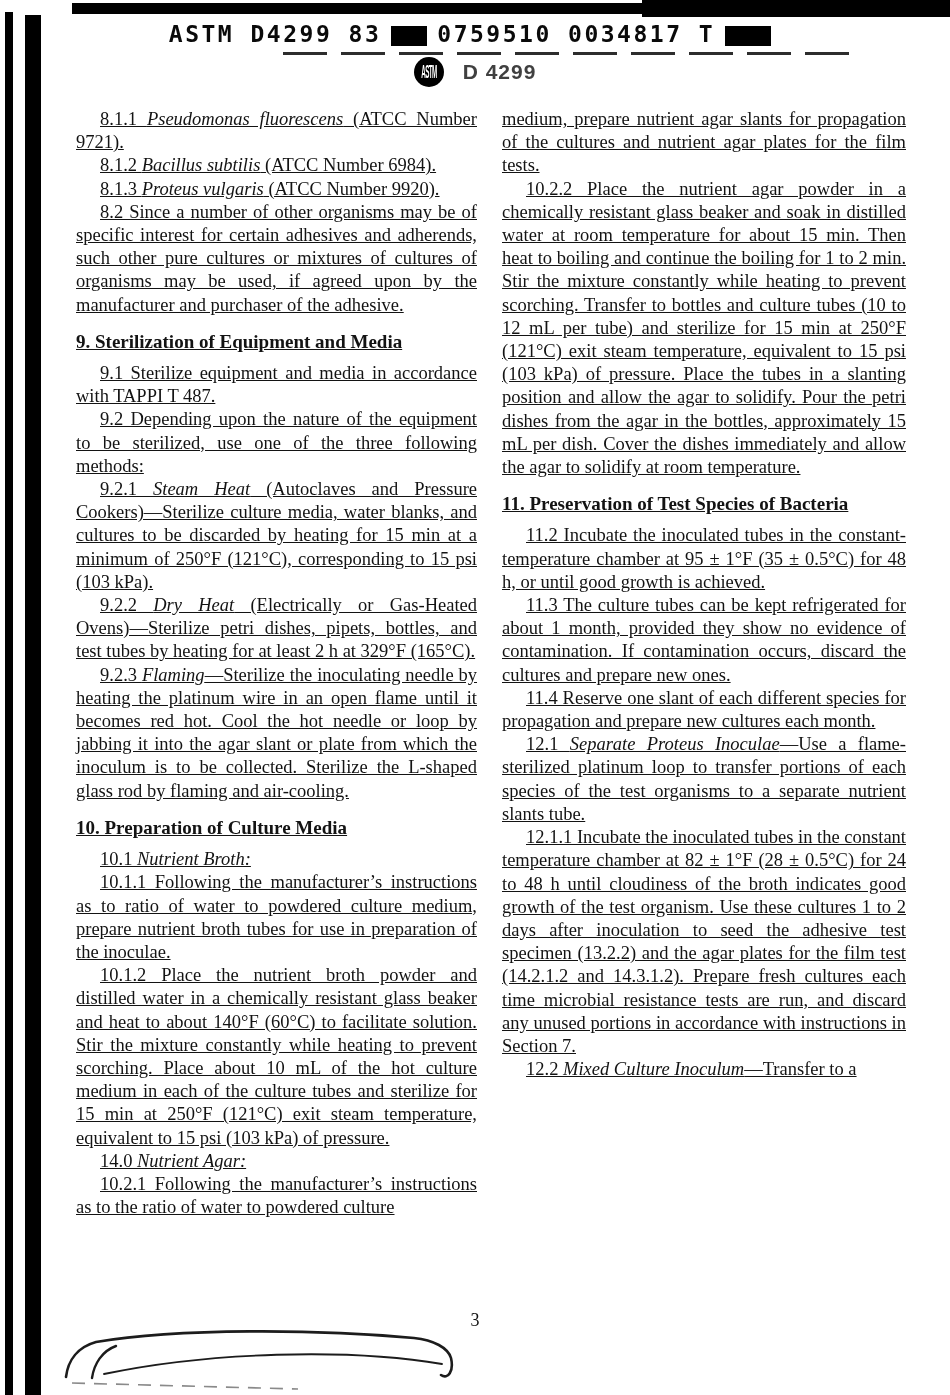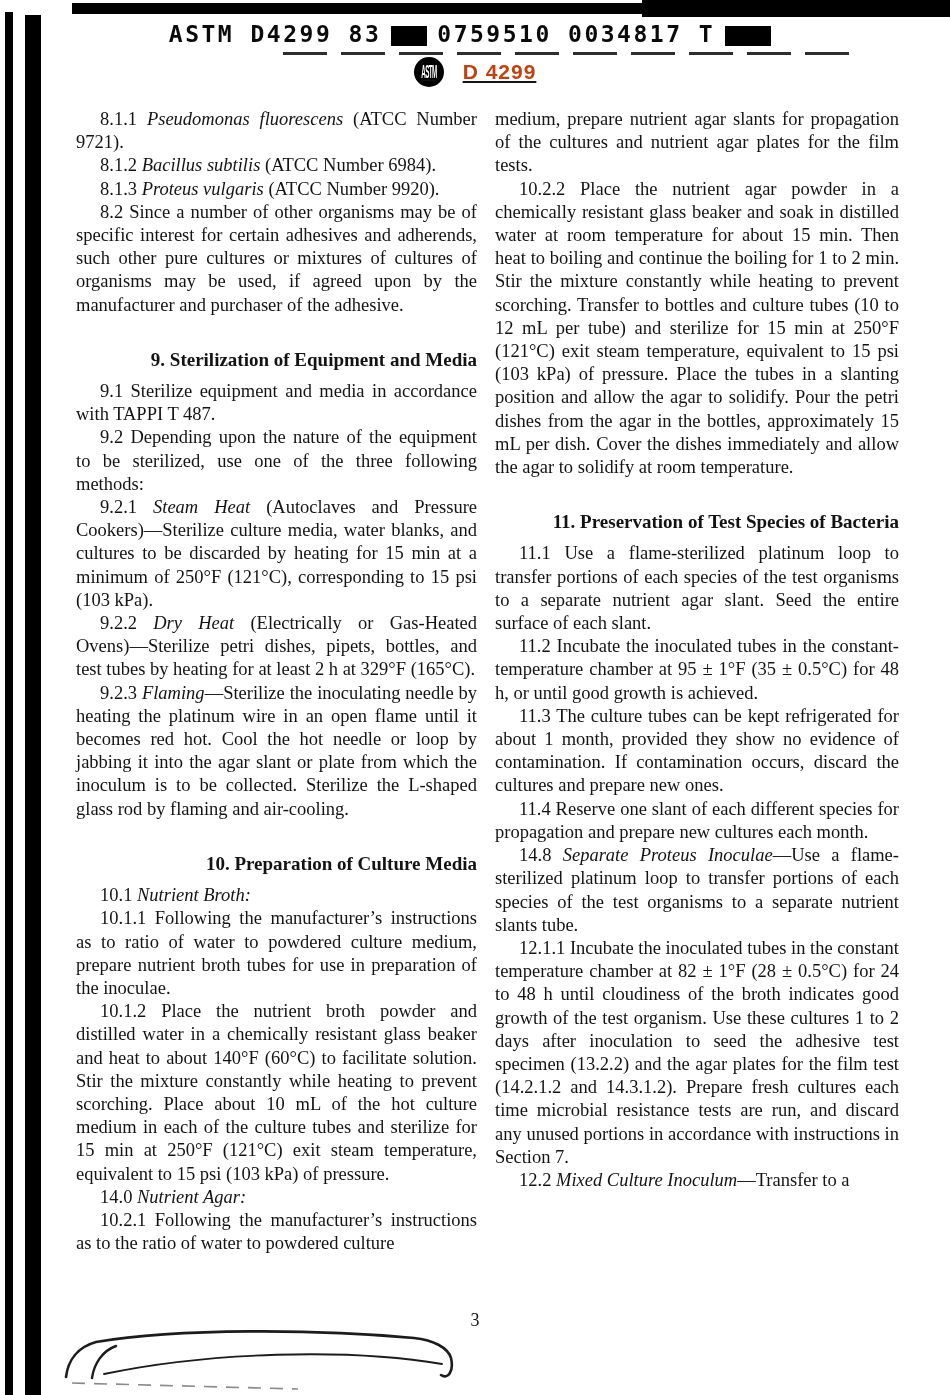--- a/index.html
+++ b/index.html
@@ -21,43 +21,43 @@
   }
   .sq { display:inline-block; background:#000; vertical-align:middle; margin:0 10px; }
   .sq1 { width:36px; height:20px; }
   .sq2 { width:46px; height:20px; }
   .scan-underline {
     position:absolute; top:52px; left:283px; width:577px; height:2.5px;
     background:repeating-linear-gradient(90deg,#2d2d2d 0 44px,transparent 44px 58px);
   }
   .logo-line {
     position:absolute; top:57px; left:0; width:100%;
-    display:flex; justify-content:center; align-items:center; gap:19px;text-decoration:underline;
+    display:flex; justify-content:center; align-items:center; gap:19px;
   }
   .astm-circle {
     width:30px; height:30px; border-radius:50%; background:#000;
     display:flex; align-items:center; justify-content:center;
   }
   .astm-circle span {
     color:#fff; font-family:"Liberation Sans", sans-serif; font-weight:bold;
     font-size:12px; transform:scaleX(.52) scaleY(1.5); letter-spacing:-1px;
   }
   .designation {
     font-family:"Liberation Sans", sans-serif; font-weight:bold;
-    font-size:21px; letter-spacing:1px; color:#c2410c;
+    font-size:21px; letter-spacing:1px; color:#404040;
   }
   
-  .columns { position:absolute; top:108px; left:76px; display:flex; gap:18px; }
+  .columns { position:absolute; top:108px; left:76px; display:flex; gap:25px;text-decoration:underline; }
   .col { width:401px; font-size:18.5px; line-height:23.2px; }
   .col.right { width:404px; }
   .para { text-align:justify; text-indent:24px; margin:0; }
   .para.no-indent { text-indent:0; }
   .section-heading {
-    font-weight:bold; font-size:19px; text-indent:0; text-align:right;
-    margin:31px 0 9px 0;
+    font-weight:bold; font-size:19px; text-indent:0; text-align:left;
+    margin:13px 0 9px 0;
   }
   .it { font-style:italic; }
   
   .page-number {
     position:absolute; top:1310px; left:0; width:100%; text-align:center;
     font-size:18px; color:#131313;
   }
   .scribble { position:absolute; left:58px; top:1322px; }
 </style>
 </head>
@@ -93,25 +93,24 @@
       <div class="para"><span>10.1 </span><span class="it">Nutrient Broth:</span></div>
       <div class="para"><span>10.1.1 Following the manufacturer’s instructions as to ratio of water to powdered culture medium, prepare nutrient broth tubes for use in preparation of the inoculae.</span></div>
       <div class="para"><span>10.1.2 Place the nutrient broth powder and distilled water in a chemically resistant glass beaker and heat to about 140°F (60°C) to facilitate solution. Stir the mixture constantly while heating to prevent scorching. Place about 10 mL of the hot culture medium in each of the culture tubes and sterilize for 15 min at 250°F (121°C) exit steam temperature, equivalent to 15 psi (103 kPa) of pressure.</span></div>
       <div class="para"><span>14.0 </span><span class="it">Nutrient Agar:</span></div>
       <div class="para"><span>10.2.1 Following the manufacturer’s instructions as to the ratio of water to powdered culture</span></div>
     </div>
   <div class="col right">
       <div class="para no-indent"><span>medium, prepare nutrient agar slants for propagation of the cultures and nutrient agar plates for the film tests.</span></div>
       <div class="para"><span>10.2.2 Place the nutrient agar powder in a chemically resistant glass beaker and soak in distilled water at room temperature for about 15 min. Then heat to boiling and continue the boiling for 1 to 2 min. Stir the mixture constantly while heating to prevent scorching. Transfer to bottles and culture tubes (10 to 12 mL per tube) and sterilize for 15 min at 250°F (121°C) exit steam temperature, equivalent to 15 psi (103 kPa) of pressure. Place the tubes in a slanting position and allow the agar to solidify. Pour the petri dishes from the agar in the bottles, approximately 15 mL per dish. Cover the dishes immediately and allow the agar to solidify at room temperature.</span></div>
       <div class="section-heading">11. Preservation of Test Species of Bacteria</div>
-      <div class="para"><span>11.1 Use a flame-sterilized platinum loop to transfer portions of each species of the test organisms to a separate nutrient agar slant. Seed the entire surface of each slant.</span></div>
       <div class="para"><span>11.2 Incubate the inoculated tubes in the constant-temperature chamber at 95 ± 1°F (35 ± 0.5°C) for 48 h, or until good growth is achieved.</span></div>
       <div class="para"><span>11.3 The culture tubes can be kept refrigerated for about 1 month, provided they show no evidence of contamination. If contamination occurs, discard the cultures and prepare new ones.</span></div>
       <div class="para"><span>11.4 Reserve one slant of each different species for propagation and prepare new cultures each month.</span></div>
-      <div class="para"><span>14.8 </span><span class="it">Separate Proteus Inoculae</span><span>—Use a flame-sterilized platinum loop to transfer portions of each species of the test organisms to a separate nutrient slants tube.</span></div>
+      <div class="para"><span>12.1 </span><span class="it">Separate Proteus Inoculae</span><span>—Use a flame-sterilized platinum loop to transfer portions of each species of the test organisms to a separate nutrient slants tube.</span></div>
       <div class="para"><span>12.1.1 Incubate the inoculated tubes in the constant temperature chamber at 82 ± 1°F (28 ± 0.5°C) for 24 to 48 h until cloudiness of the broth indicates good growth of the test organism. Use these cultures 1 to 2 days after inoculation to seed the adhesive test specimen (13.2.2) and the agar plates for the film test (14.2.1.2 and 14.3.1.2). Prepare fresh cultures each time microbial resistance tests are run, and discard any unused portions in accordance with instructions in Section 7.</span></div>
       <div class="para"><span>12.2 </span><span class="it">Mixed Culture Inoculum</span><span>—Transfer to a</span></div>
     </div>
 </div>
 
 <div class="page-number">3</div>
 
 <svg class="scribble" width="440" height="75" viewBox="0 0 440 75">
   <path d="M8,55 C10,38 20,25 38,20 C120,6 260,7 356,16 C376,18 390,26 393,36 C396,49 390,58 383,53" fill="none" stroke="#1c1c1c" stroke-width="2.6" stroke-linecap="round"></path>
   <path d="M34,56 C36,42 44,29 58,24" fill="none" stroke="#1c1c1c" stroke-width="2.4" stroke-linecap="round"></path>

